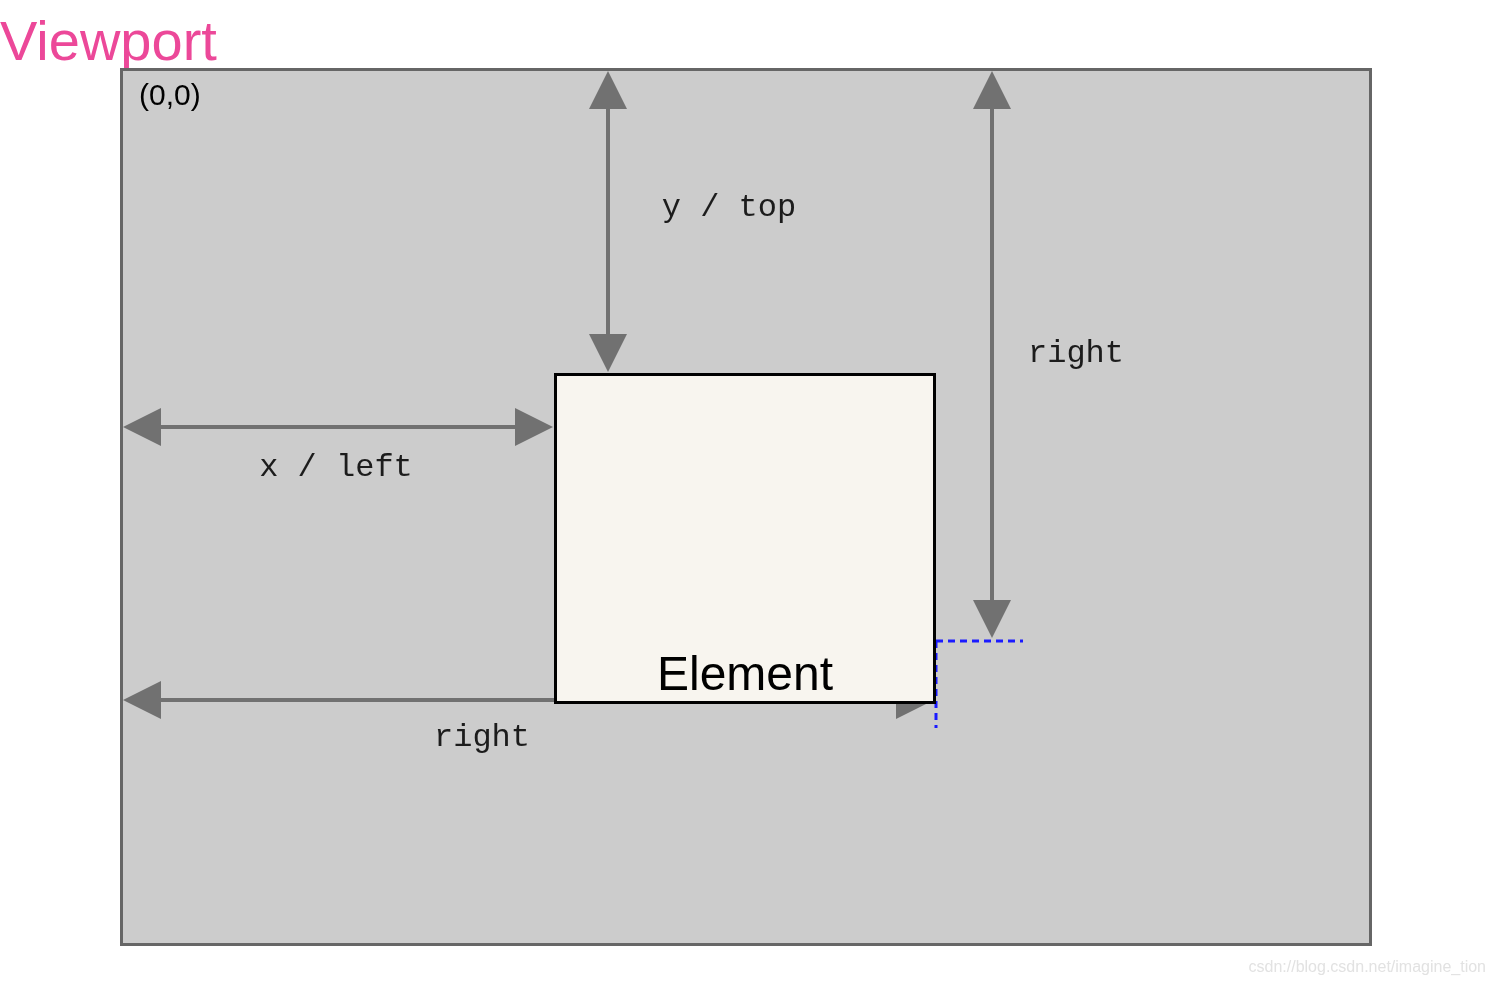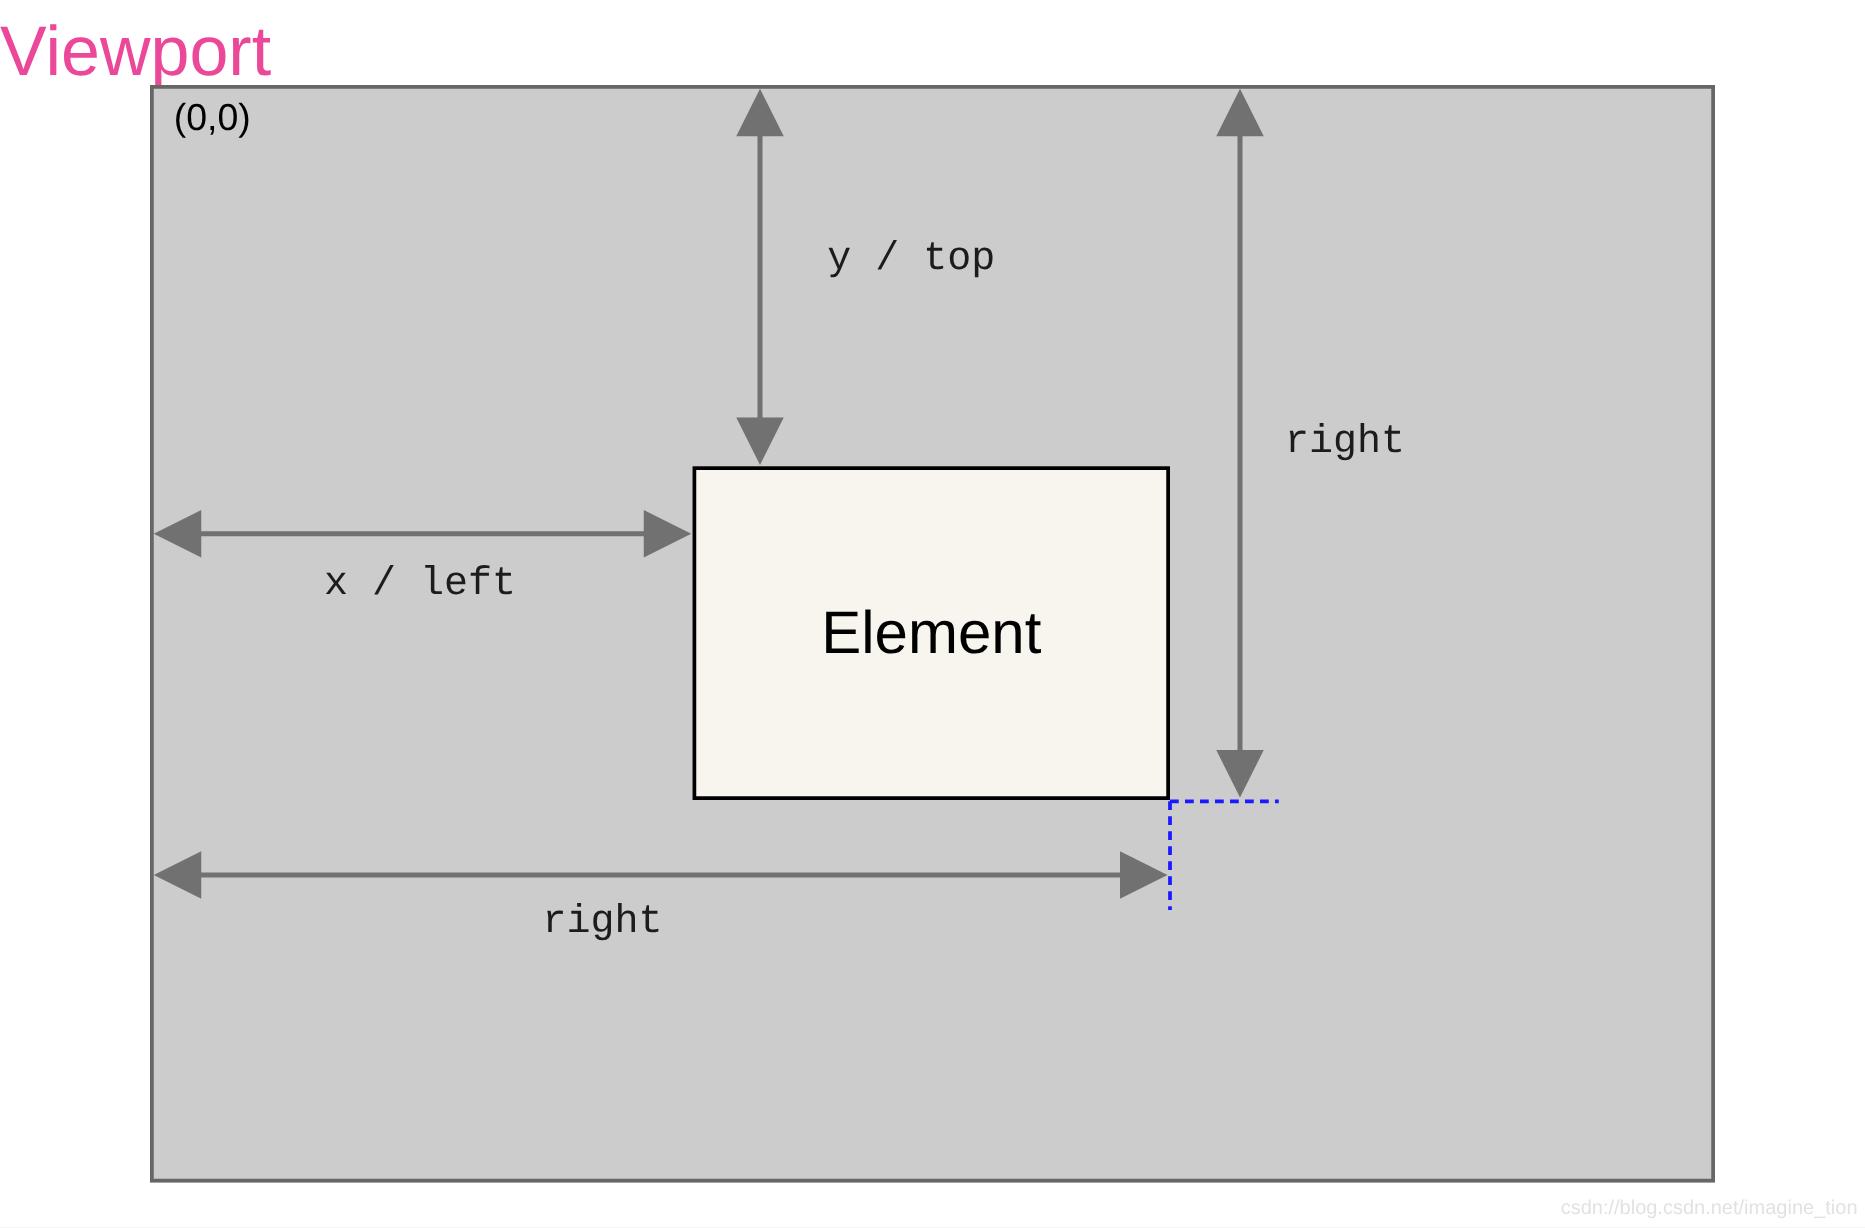--- a/index.html
+++ b/index.html
@@ -48,24 +48,24 @@
   .arrow line{stroke:var(--arrow);stroke-width:4;}
   .arrow polygon{fill:var(--arrow);}
   .guide line{
     stroke:var(--guide-blue);
     stroke-width:3;
     stroke-dasharray:7 5;
     fill:none;
   }
   .element-box{
     position:absolute;
-    left:554px;top:373px;width:382px;height:267px;
+    left:554px;top:373px;width:382px;height:331px;
     background:var(--element-fill);
     border:3px solid var(--element-border);
-    display:flex;align-items:center;justify-content:center;
+    display:flex;align-items:flex-end;justify-content:center;
   }
   .element-label{
     font-size:48px;
     color:#000;
   }
   .mono-label{
     position:absolute;
     transform:translate(-50%,-50%);
     font-family:"Liberation Mono",monospace;
     font-size:32px;

